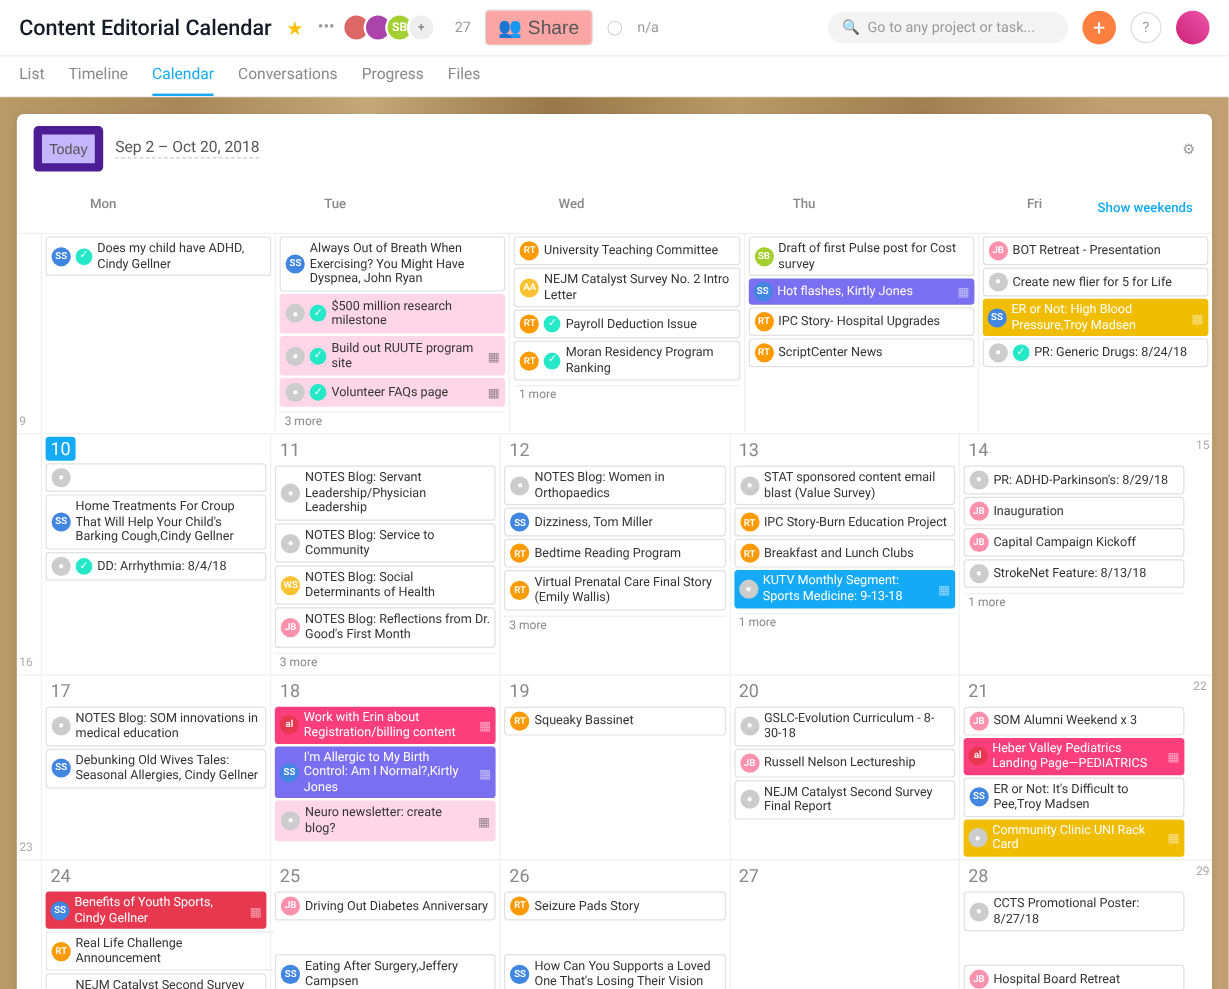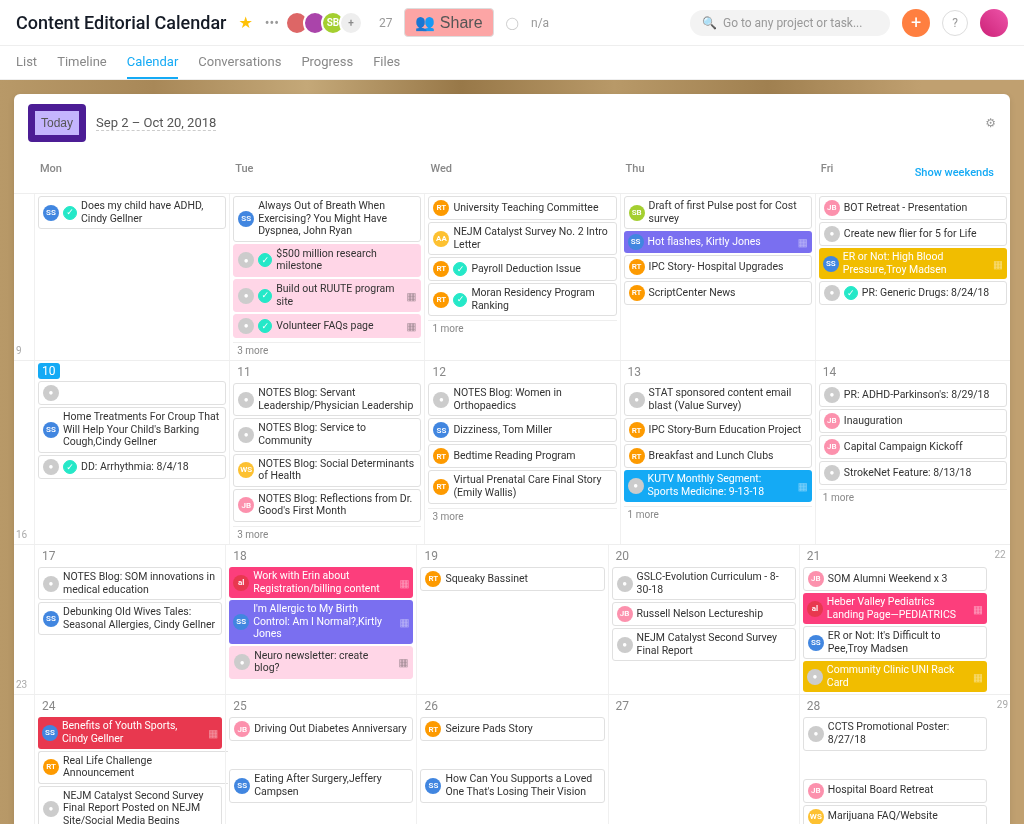--- a/index.html
+++ b/index.html
@@ -20,29 +20,29 @@
 .user-avatar { width: 28px; height: 28px; border-radius: 50%; background: linear-gradient(45deg,#c27,#e5a); }
 .navbar { display: flex; gap: 20px; padding: 0 16px; border-bottom: 1px solid #eee; }
 .nav-item { padding: 8px 0; color: #888; font-size: 13px; cursor: pointer; border-bottom: 2px solid transparent; }
 .nav-item.active { color: #14aaf5; border-bottom-color: #14aaf5; }
 .wood-bg { background: linear-gradient(90deg, #b89968 0%, #a88858 15%, #c4a878 30%, #987848 45%, #b89968 60%, #a08050 75%, #c0a070 90%); padding: 14px; min-height: 760px; }
 .calendar-panel { background: #fff; border-radius: 6px; box-shadow: 0 2px 6px rgba(0,0,0,0.1); overflow: hidden; }
 .cal-toolbar { display: flex; align-items: center; padding: 10px 14px; gap: 10px; }
 .today-btn { border: 7px solid #4c1d95; background: #c4b5fd; border-radius: 4px; padding: 5px 6px; font-size: 12px; cursor: pointer; color: #555; }
 .date-range { color: #555; font-size: 13px; cursor: pointer; border-bottom: 1px dashed #ccc; }
 .cal-settings { margin-left: auto; color: #999; cursor: pointer; }
-.cal-header { display: flex; padding: 6px 0; border-bottom: 1px solid #eee; }
+.cal-header { display: flex; padding: 6px 0; border-bottom: 1px solid #eee; gap: 35px; }
 .cal-gutter { width: 20px; }
 .cal-day-header { flex: 1; color: #888; font-size: 11px; padding: 4px 6px; font-weight: 500; }
 .show-weekends { color: #14aaf5; font-size: 11px; padding: 4px 10px; cursor: pointer; }
 .cal-row { display: flex; border-bottom: 1px solid #eee; min-height: 40px; position: relative; }
 .cal-row-gutter { width: 20px; display: flex; flex-direction: column; justify-content: space-between; font-size: 10px; color: #aaa; padding: 4px 2px; }
 .cal-cell { flex: 1; min-width: 0; border-left: 1px solid #f0f0f0; padding: 2px 3px; display: flex; flex-direction: column; gap: 2px; }
 .cal-cell:first-of-type { border-left: none; }
-.date-label { font-size: 12px; color: #888; padding: 2px 4px; }
+.date-label { font-size: 15px; color: #888; padding: 2px 4px; }
 .date-label.today { display: inline-block; background: #14aaf5; color: #fff; border-radius: 3px; padding: 1px 4px; width: fit-content; }
 .task { display: flex; align-items: center; gap: 4px; border: 1px solid #e0e0e0; border-radius: 3px; padding: 3px 4px; background: #fff; font-size: 10.5px; line-height: 1.2; min-height: 22px; cursor: pointer; }
 .task.colored { color: #fff; border: none; }
 .task-avatar { width: 16px; height: 16px; border-radius: 50%; flex-shrink: 0; display: flex; align-items: center; justify-content: center; font-size: 8px; font-weight: 600; color: #fff; }
 .check { width: 14px; height: 14px; border-radius: 50%; border: 1px solid #ccc; flex-shrink: 0; display: flex; align-items: center; justify-content: center; font-size: 9px; }
 .check.done { background: #25e8c8; border-color: #25e8c8; color: #fff; }
 .task-text { overflow: hidden; text-overflow: ellipsis; flex: 1; }
 .task-tag { width: 10px; height: 10px; flex-shrink: 0; opacity: 0.5; }
 .more-link { font-size: 10px; color: #888; padding: 2px 4px; cursor: pointer; border-top: 1px solid #eee; margin-top: 2px; }
 .task.span { margin-right: -6px; border-right: none; border-top-right-radius: 0; border-bottom-right-radius: 0; }
@@ -313,20 +313,24 @@
             <div class="task">
               <div class="task-avatar c-JB">JB</div>
               <div class="task-text">Capital Campaign Kickoff</div>
             </div>
             <div class="task">
               <div class="task-avatar c-gray">●</div>
               <div class="task-text">StrokeNet Feature: 8/13/18</div>
             </div>
             <div class="more-link">1 more</div>
           </div>
+          <div class="cal-row-gutter" style="text-align: right;">
+            <span>15</span>
+            <span></span>
+          </div>
         </div>
         <div class="cal-row">
           <div class="cal-row-gutter">
             <span></span>
             <span>23</span>
           </div>
           <div class="cal-cell">
             <div class="date-label">17</div>
             <div class="task">
               <div class="task-avatar c-gray">●</div>

